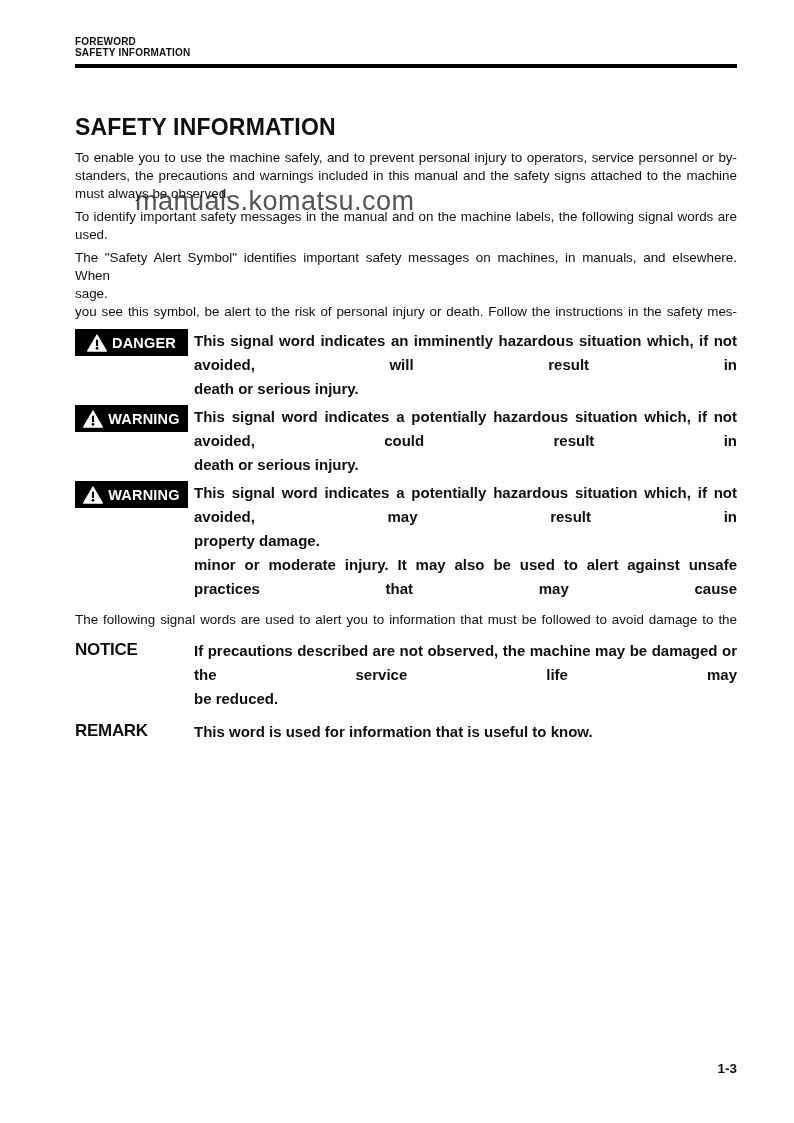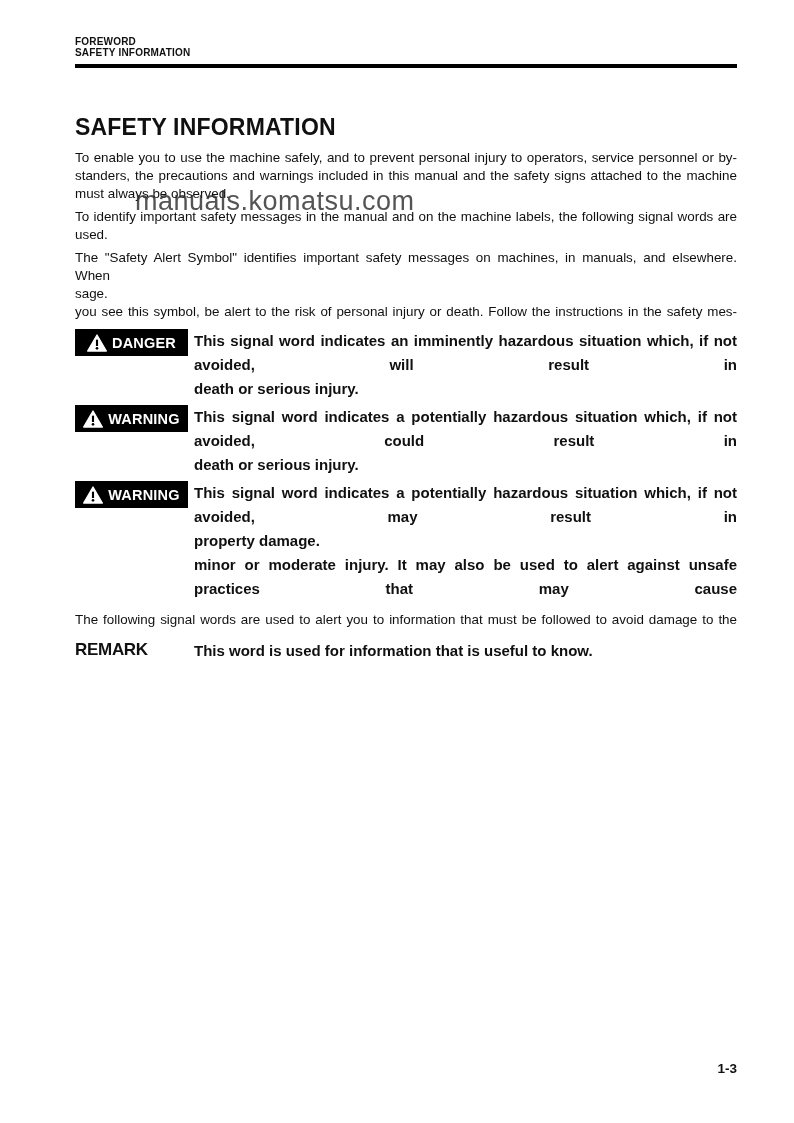--- a/index.html
+++ b/index.html
@@ -132,20 +132,27 @@
         </div>
     </div>
   </div>
 
   <div class="body-text">
     <div class="para following">
         <div class="jline">The following signal words are used to alert you to information that must be followed to avoid damage to the</div>
       </div>
   </div>
 
+  <div class="noterow">
+    <div class="notelabel">NOTICE</div>
+    <div class="desc">
+        <div class="jline">If precautions described are not observed, the machine may be damaged or the service life may</div>
+        <div class="jline jlast">be reduced.</div>
+      </div>
+  </div>
 
   <div class="noterow">
     <div class="notelabel">REMARK</div>
     <div class="desc">
         <div class="jline jlast">This word is used for information that is useful to know.</div>
       </div>
   </div>
 
   <div class="watermark">manuals.komatsu.com</div>
 

